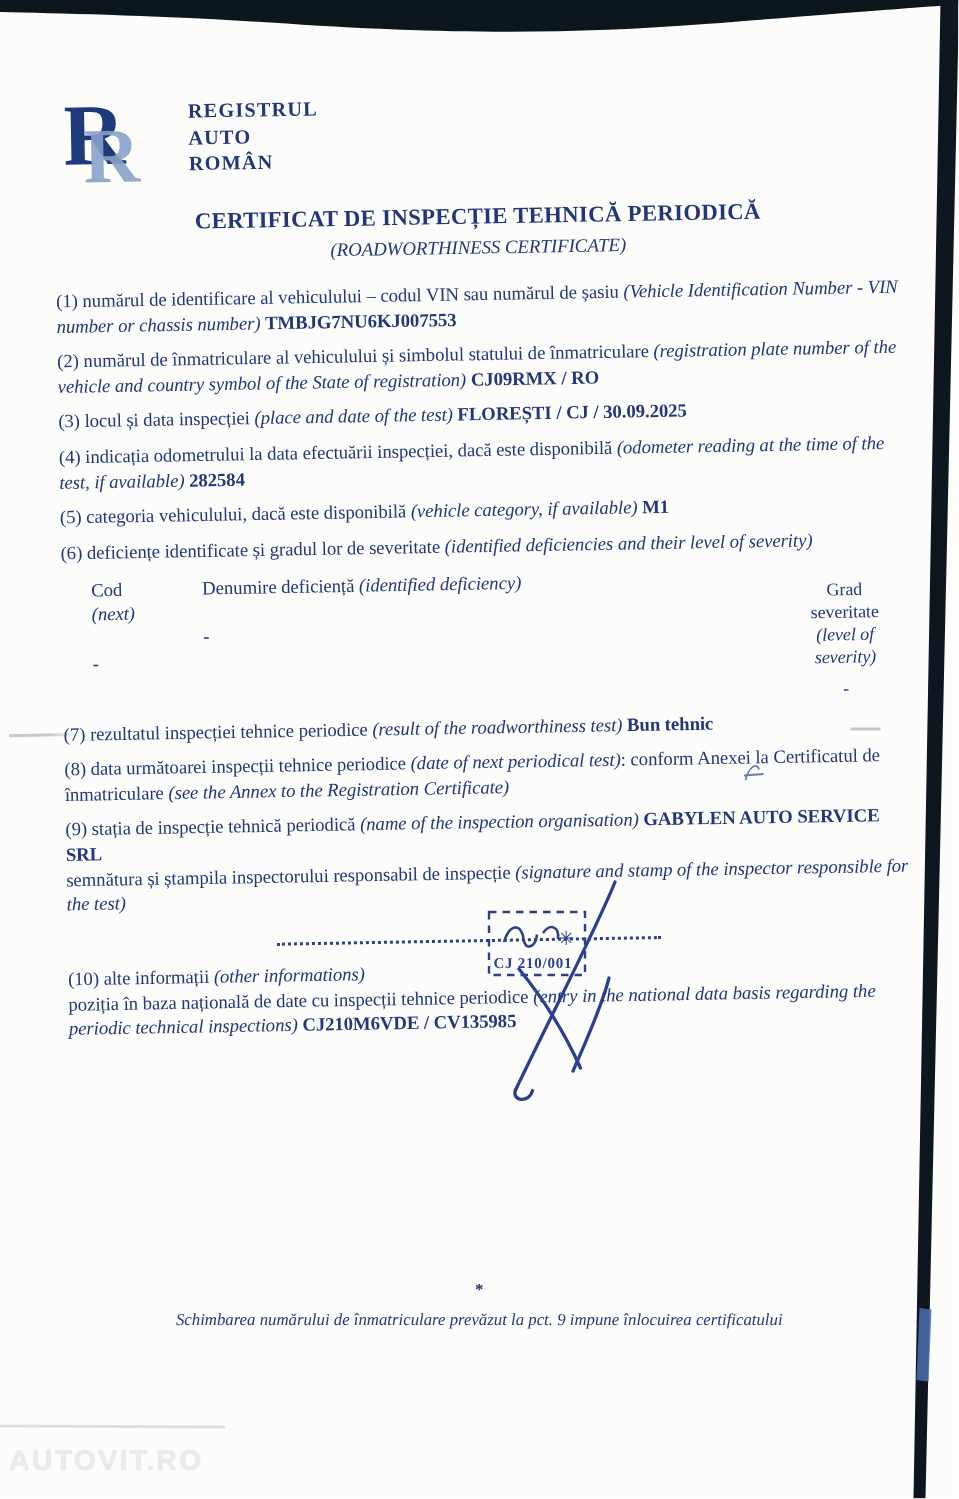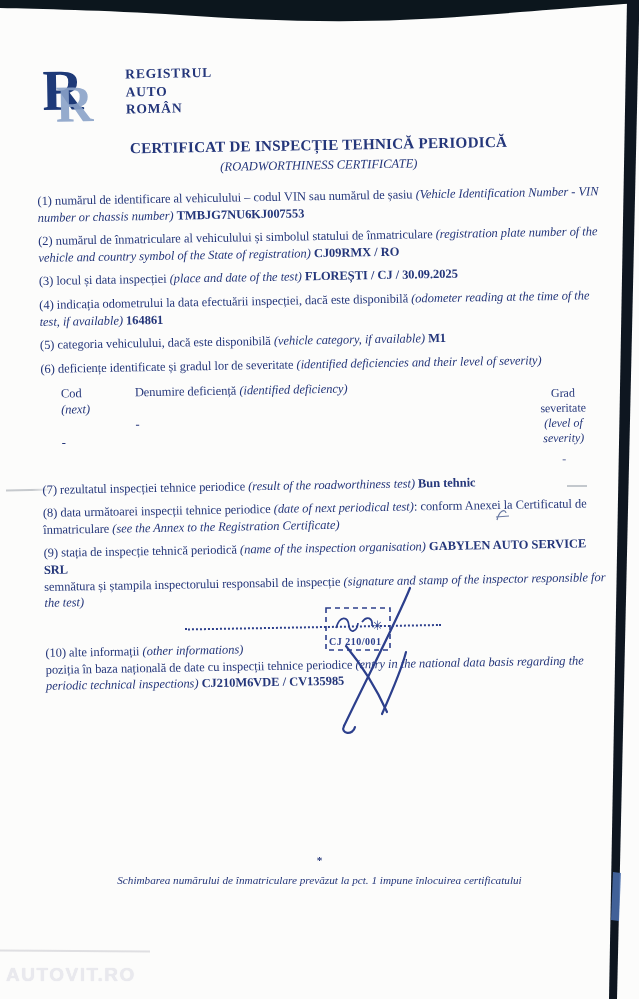--- a/index.html
+++ b/index.html
@@ -98,21 +98,21 @@
 
     <div class="item">
         <p><span>(2) </span><span>numărul de înmatriculare al vehiculului și simbolul statului de înmatriculare </span><span class="en">(registration plate number of the vehicle and country symbol of the State of registration) </span><span class="val">CJ09RMX / RO</span></p>
       </div>
 
     <div class="item">
         <p><span>(3) </span><span>locul și data inspecției </span><span class="en">(place and date of the test) </span><span class="val">FLOREȘTI / CJ / 30.09.2025</span></p>
       </div>
 
     <div class="item">
-        <p><span>(4) </span><span>indicația odometrului la data efectuării inspecției, dacă este disponibilă </span><span class="en">(odometer reading at the time of the test, if available) </span><span class="val">164861</span></p>
+        <p><span>(4) </span><span>indicația odometrului la data efectuării inspecției, dacă este disponibilă </span><span class="en">(odometer reading at the time of the test, if available) </span><span class="val">282584</span></p>
       </div>
 
     <div class="item">
         <p><span>(5) </span><span>categoria vehiculului, dacă este disponibilă </span><span class="en">(vehicle category, if available) </span><span class="val">M1</span></p>
       </div>
 
     <div class="item">
         <p><span>(6) </span><span>deficiențe identificate și gradul lor de severitate </span><span class="en">(identified deficiencies and their level of severity)</span></p>
       </div>
 
@@ -166,17 +166,17 @@
         <path d="M98,4 C86,34 58,88 32,142"></path>
         <path d="M34,62 C52,84 66,108 75,128"></path>
         <path d="M70,130 C78,112 90,84 94,68"></path>
         <path d="M32,142 c-4,8 9,10 11,1"></path>
       </g>
     </svg>
   </div>
 
   <div class="footer">
     <div class="star">*</div>
-    <div>Schimbarea numărului de înmatriculare prevăzut la pct. 1 impune înlocuirea certificatului</div>
+    <div>Schimbarea numărului de înmatriculare prevăzut la pct. 9 impune înlocuirea certificatului</div>
   </div>
 
   <div class="watermark">AUTOVIT.RO</div>
 </div>
 
 </body></html>

